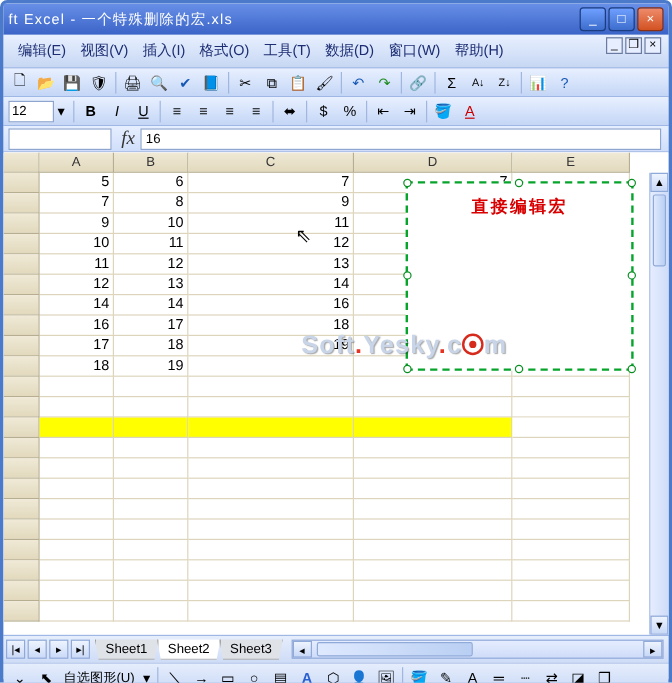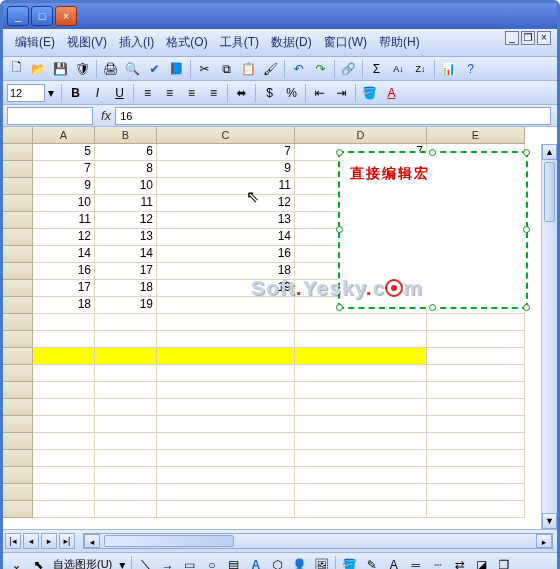--- a/index.html
+++ b/index.html
@@ -14,31 +14,31 @@
 .menubar .menu-item { padding: 3px 6px; color: #1c2d73; cursor: default; }
 .mdi-ctrl { position: absolute; right: 6px; top: 2px; display: flex; gap: 2px; }
 .mdi-ctrl span { width: 14px; height: 14px; border: 1px solid #6a7aa0; background: #e7eeff; font-size: 10px; text-align: center; line-height: 12px; }
 .toolbar { background: linear-gradient(#e8f0ff,#c4d6f6); border-bottom: 1px solid #9fb7e5; padding: 2px 4px; display: flex; align-items: center; gap: 3px; flex-wrap: nowrap; overflow: hidden; }
 .tb-btn { width: 19px; height: 19px; border: 1px solid transparent; display: inline-flex; align-items: center; justify-content: center; font-size: 12px; cursor: pointer; border-radius: 2px; }
 .tb-sep { width: 1px; height: 18px; background: #a1b6df; margin: 0 1px; }
 .fontbox { display: flex; align-items: center; }
 .fontbox select, .fontbox input { background: #fff; border: 1px solid #8ea6cf; height: 18px; font-size: 11px; padding: 0 2px; }
 .namebox-row { background: linear-gradient(#e6efff,#d0defb); display: flex; align-items: center; border-bottom: 1px solid #9db6e3; height: 22px; }
 .namebox { background: #fff; border: 1px solid #8ea6cf; width: 86px; height: 18px; margin: 0 4px; padding: 0 4px; font-size: 11px; }
-.fx-label { font-style: italic; font-family: Liberation Sans, sans-serif; font-size: 13px; padding: 0 4px; color: #333; }
+.fx-label { font-style: italic; font-family: Liberation Serif, serif; font-size: 16px; padding: 0 4px; color: #333; }
 .formula-bar { flex: 1; background: #fff; border: 1px solid #8ea6cf; height: 18px; margin-right: 6px; padding: 0 4px; font-size: 11px; line-height: 16px; }
 .grid-wrap { position: relative; height: 402px; overflow: hidden; background: #fff; }
 .grid { display: grid; grid-template-columns: 30px 62px 62px 138px 132px 98px; }
 .colhdr, .rowhdr, .corner { background: linear-gradient(#efe9d6,#e2d9bd); border-right: 1px solid #b7ae91; border-bottom: 1px solid #b7ae91; text-align: center; font-size: 11px; color: #333; height: 17px; line-height: 17px; }
 .corner { background: linear-gradient(#efe9d6,#e2d9bd); }
 .cell { border-right: 1px solid #dcd5bc; border-bottom: 1px solid #dcd5bc; height: 17px; font-size: 12px; padding: 0 3px; text-align: right; overflow: hidden; }
 .row-yellow .cell { background: #ffff00; }
 .row-yellow .cell:nth-child(6) { background: #fff; }
 .textbox { position: absolute; left: 335px; top: 24px; width: 190px; height: 158px; background: #fff; border: 2px dashed #06a42b; padding: 10px 10px; font-family: "SimSun"; font-weight: bold; font-size: 14px; line-height: 1.55; }
-.textbox .title { color: #d80000; letter-spacing: 2px; }
+.textbox .title { color: #d80000; text-align: center; letter-spacing: 2px; }
 .textbox .body { color: #0015d0; margin-top: 10px; letter-spacing: 1px; }
 .handle { position: absolute; width: 7px; height: 7px; border: 1px solid #0a8f24; border-radius: 4px; background: #fff; }
 .cursor-ptr { position: absolute; left: 243px; top: 60px; font-size: 16px; color: #000; }
 .watermark { position: absolute; left: 248px; top: 149px; font-size: 21px; font-family: Arial; font-weight: bold; letter-spacing: 1px; }
 .watermark .s1 { color: #c8d4e8; text-shadow: 1px 1px 1px rgba(0,0,0,0.35); }
 .watermark .dot { color: #e53223; }
 .watermark .ocircle { display: inline-block; width: 18px; height: 18px; border: 2px solid #d62a1c; border-radius: 50%; vertical-align: -2px; position: relative; }
 .watermark .ocircle::after { content: ""; position: absolute; left: 4px; top: 4px; width: 6px; height: 6px; background: #d62a1c; border-radius: 50%; }
 .vscroll { position: absolute; right: 0; top: 17px; bottom: 0; width: 16px; background: linear-gradient(90deg,#e5edff,#cfdcf8); border-left: 1px solid #a6bde6; }
 .sbarrow { height: 16px; border: 1px solid #8fa9d9; background: linear-gradient(#eef4ff,#c8d8f6); text-align: center; font-size: 9px; line-height: 14px; }
@@ -55,20 +55,21 @@
 .hscroll-area .track { flex: 1; position: relative; height: 100%; }
 .hscroll-area .sthumb { position: absolute; left: 2px; top: 1px; height: 12px; width: 130px; }
 .draw-bar { height: 24px; background: linear-gradient(#e6eefc,#c8d8f6); border-top: 1px solid #9fb7e5; display: flex; align-items: center; gap: 3px; padding: 0 4px; }
 </style>
 </head>
 <body>
 
 <div class="window">
 
   <div class="titlebar">
+    <span class="titlebar-text">ft Excel - 一个特殊删除的宏.xls</span>
     <div class="win-ctrl">
       <button>_</button>
       <button>□</button>
       <button class="close">×</button>
     </div>
   </div>
 
   <div class="menubar">
     <span class="menu-item">编辑(E)</span>
     <span class="menu-item">视图(V)</span>
@@ -211,20 +212,25 @@
     </div>
   </div>
 
   <div class="tab-strip">
     <div class="tab-nav">
       <span>|◂</span>
       <span>◂</span>
       <span>▸</span>
       <span>▸|</span>
     </div>
+    <div class="tabs">
+      <div class="tab inactive">Sheet1</div>
+      <div class="tab">Sheet2</div>
+      <div class="tab inactive">Sheet3</div>
+    </div>
     <div class="hscroll-area">
       <div class="sbarrow">◂</div>
       <div class="track">
           <div class="sthumb"></div>
         </div>
       <div class="sbarrow">▸</div>
     </div>
   </div>
 
   <div class="draw-bar">

